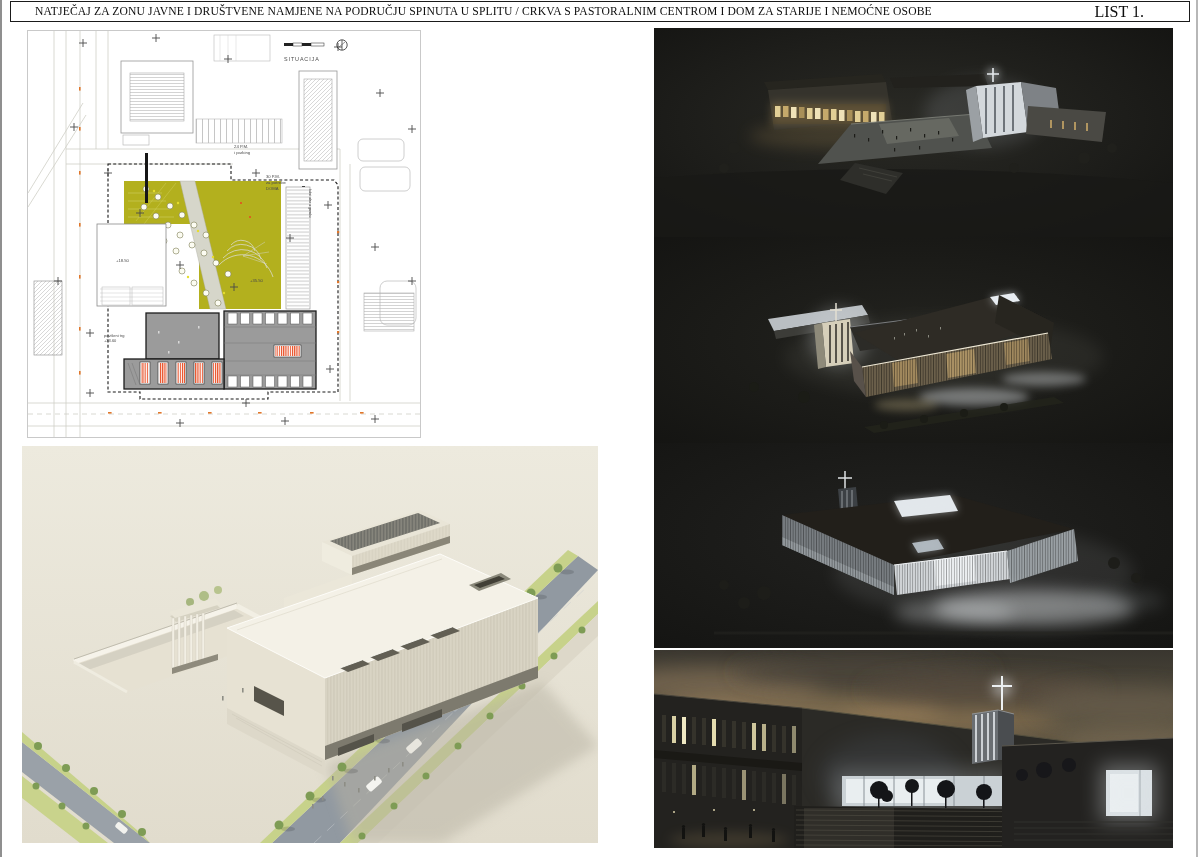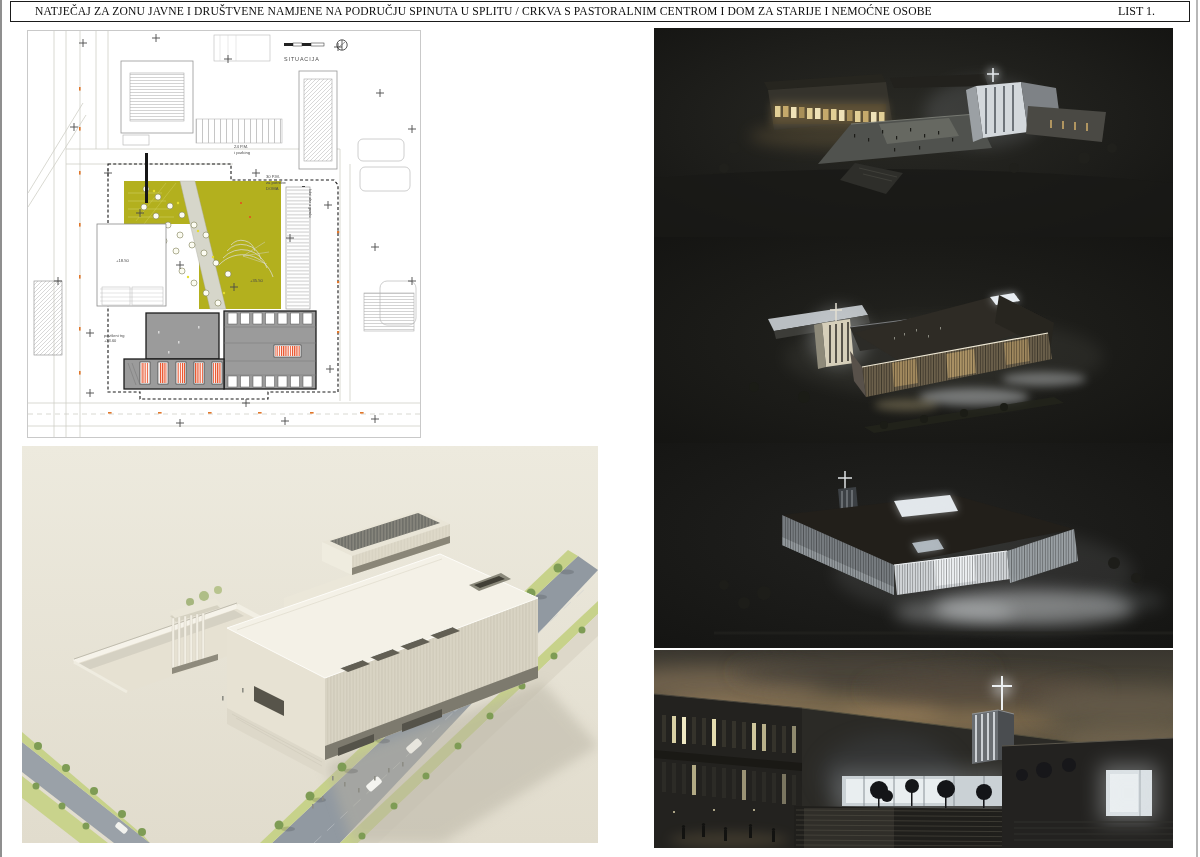--- a/index.html
+++ b/index.html
@@ -3,21 +3,21 @@
 <meta charset="utf-8">
 <style>
   html,body{margin:0;padding:0;background:#e9e9e9}
   #board{position:relative;width:1200px;height:857px;background:#ffffff;overflow:hidden;
          font-family:"Liberation Serif",serif}
   .edge-l{position:absolute;left:0;top:0;width:2px;height:857px;background:#8f8f8f}
   .edge-r{position:absolute;left:1196px;top:0;width:2px;height:857px;background:#b7b7b7}
   .header{position:absolute;left:10px;top:1px;width:1180px;height:21px;
           border:1px solid #1a1a1a;box-sizing:border-box;display:flex;align-items:center;background:#fff}
   .title{margin-left:24px;font-size:11.6px;letter-spacing:.15px;color:#0d0d0d;white-space:nowrap}
-  .sheet{position:absolute;right:34px;font-size:12px;color:#0d0d0d}
+  .sheet{position:absolute;right:45px;font-size:16px;color:#0d0d0d}
   .panel{position:absolute;overflow:hidden}
   #sitePlan{left:27px;top:30px;width:394px;height:408px;border:1px solid #c9c9c9;box-sizing:border-box;background:#fff}
   #dayRender{left:22px;top:446px;width:576px;height:397px}
   #night1{left:654px;top:28px;width:519px;height:209px}
   #night2{left:654px;top:237px;width:519px;height:206px}
   #night3{left:654px;top:443px;width:519px;height:205px}
   #dusk{left:654px;top:650px;width:519px;height:198px}
   svg{display:block}
   .tt{font-family:"Liberation Sans",sans-serif;fill:#4a4a4a}
 </style>

